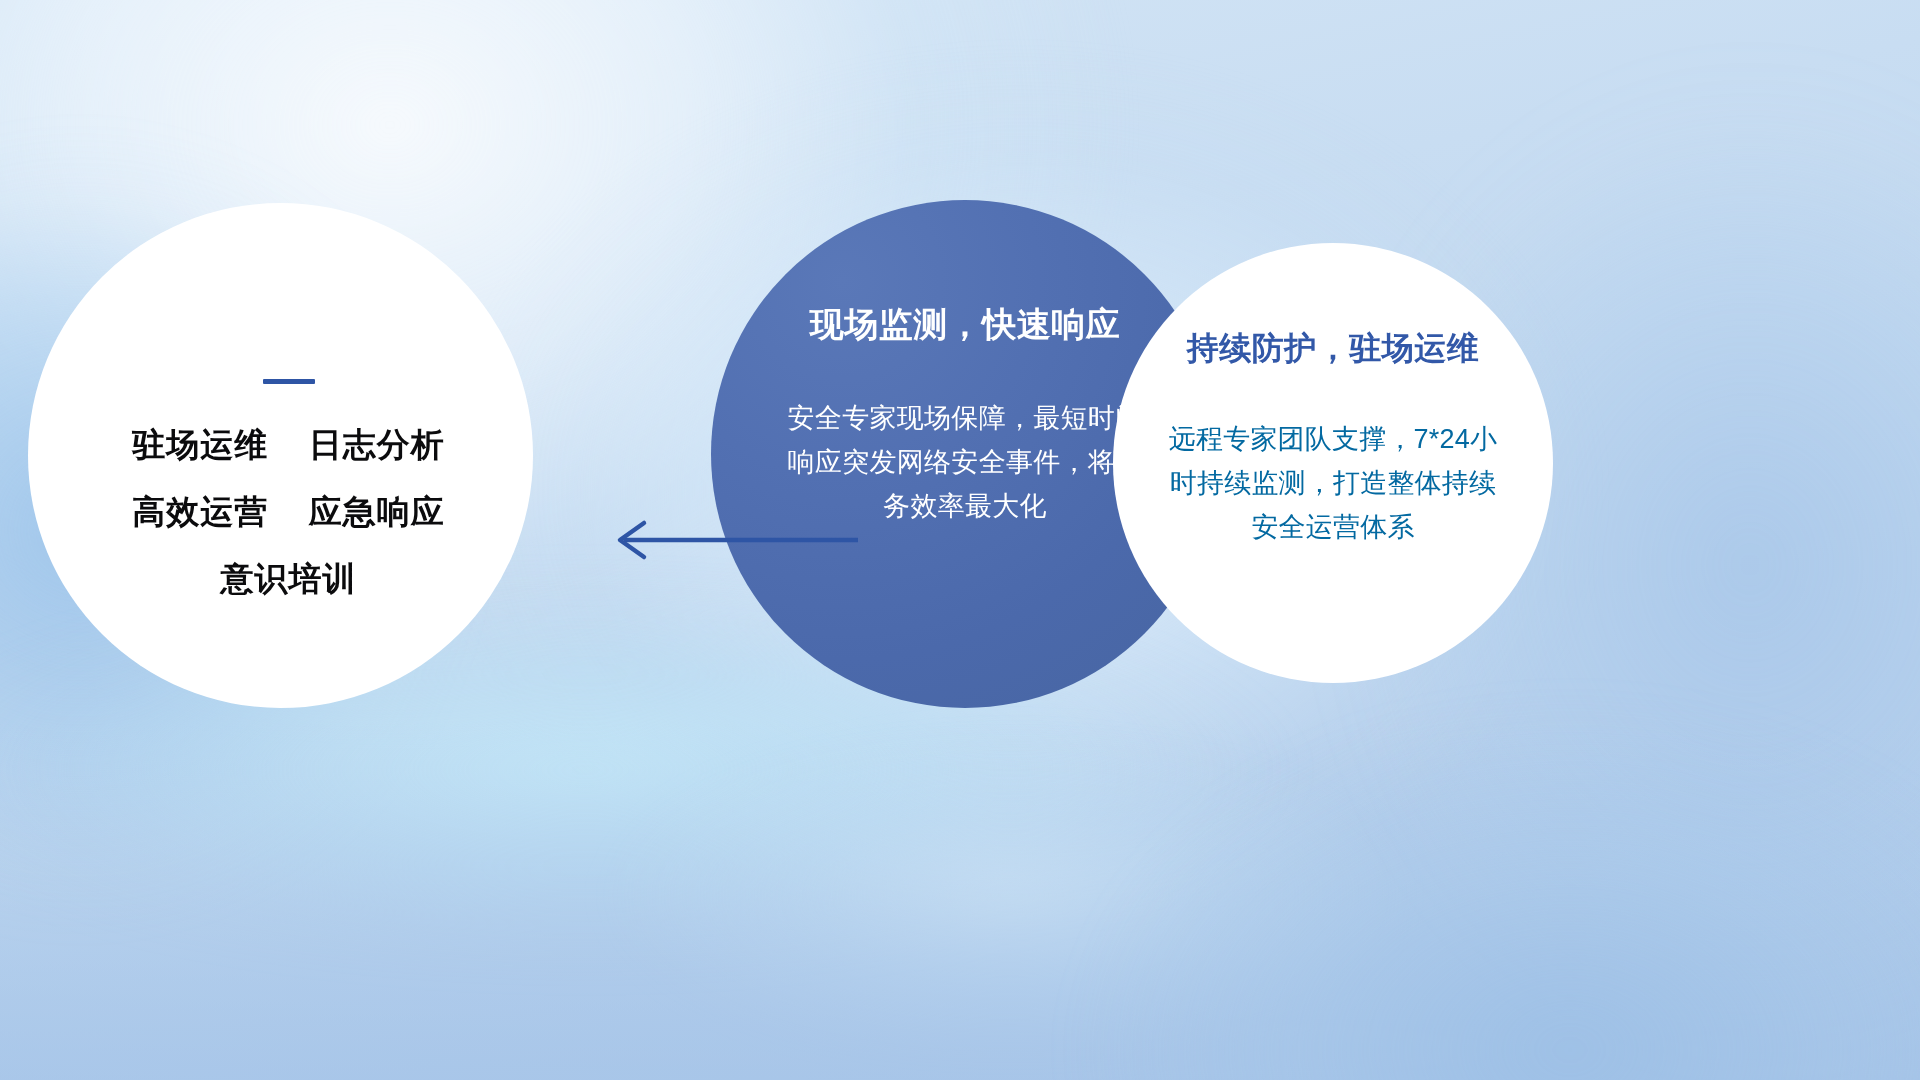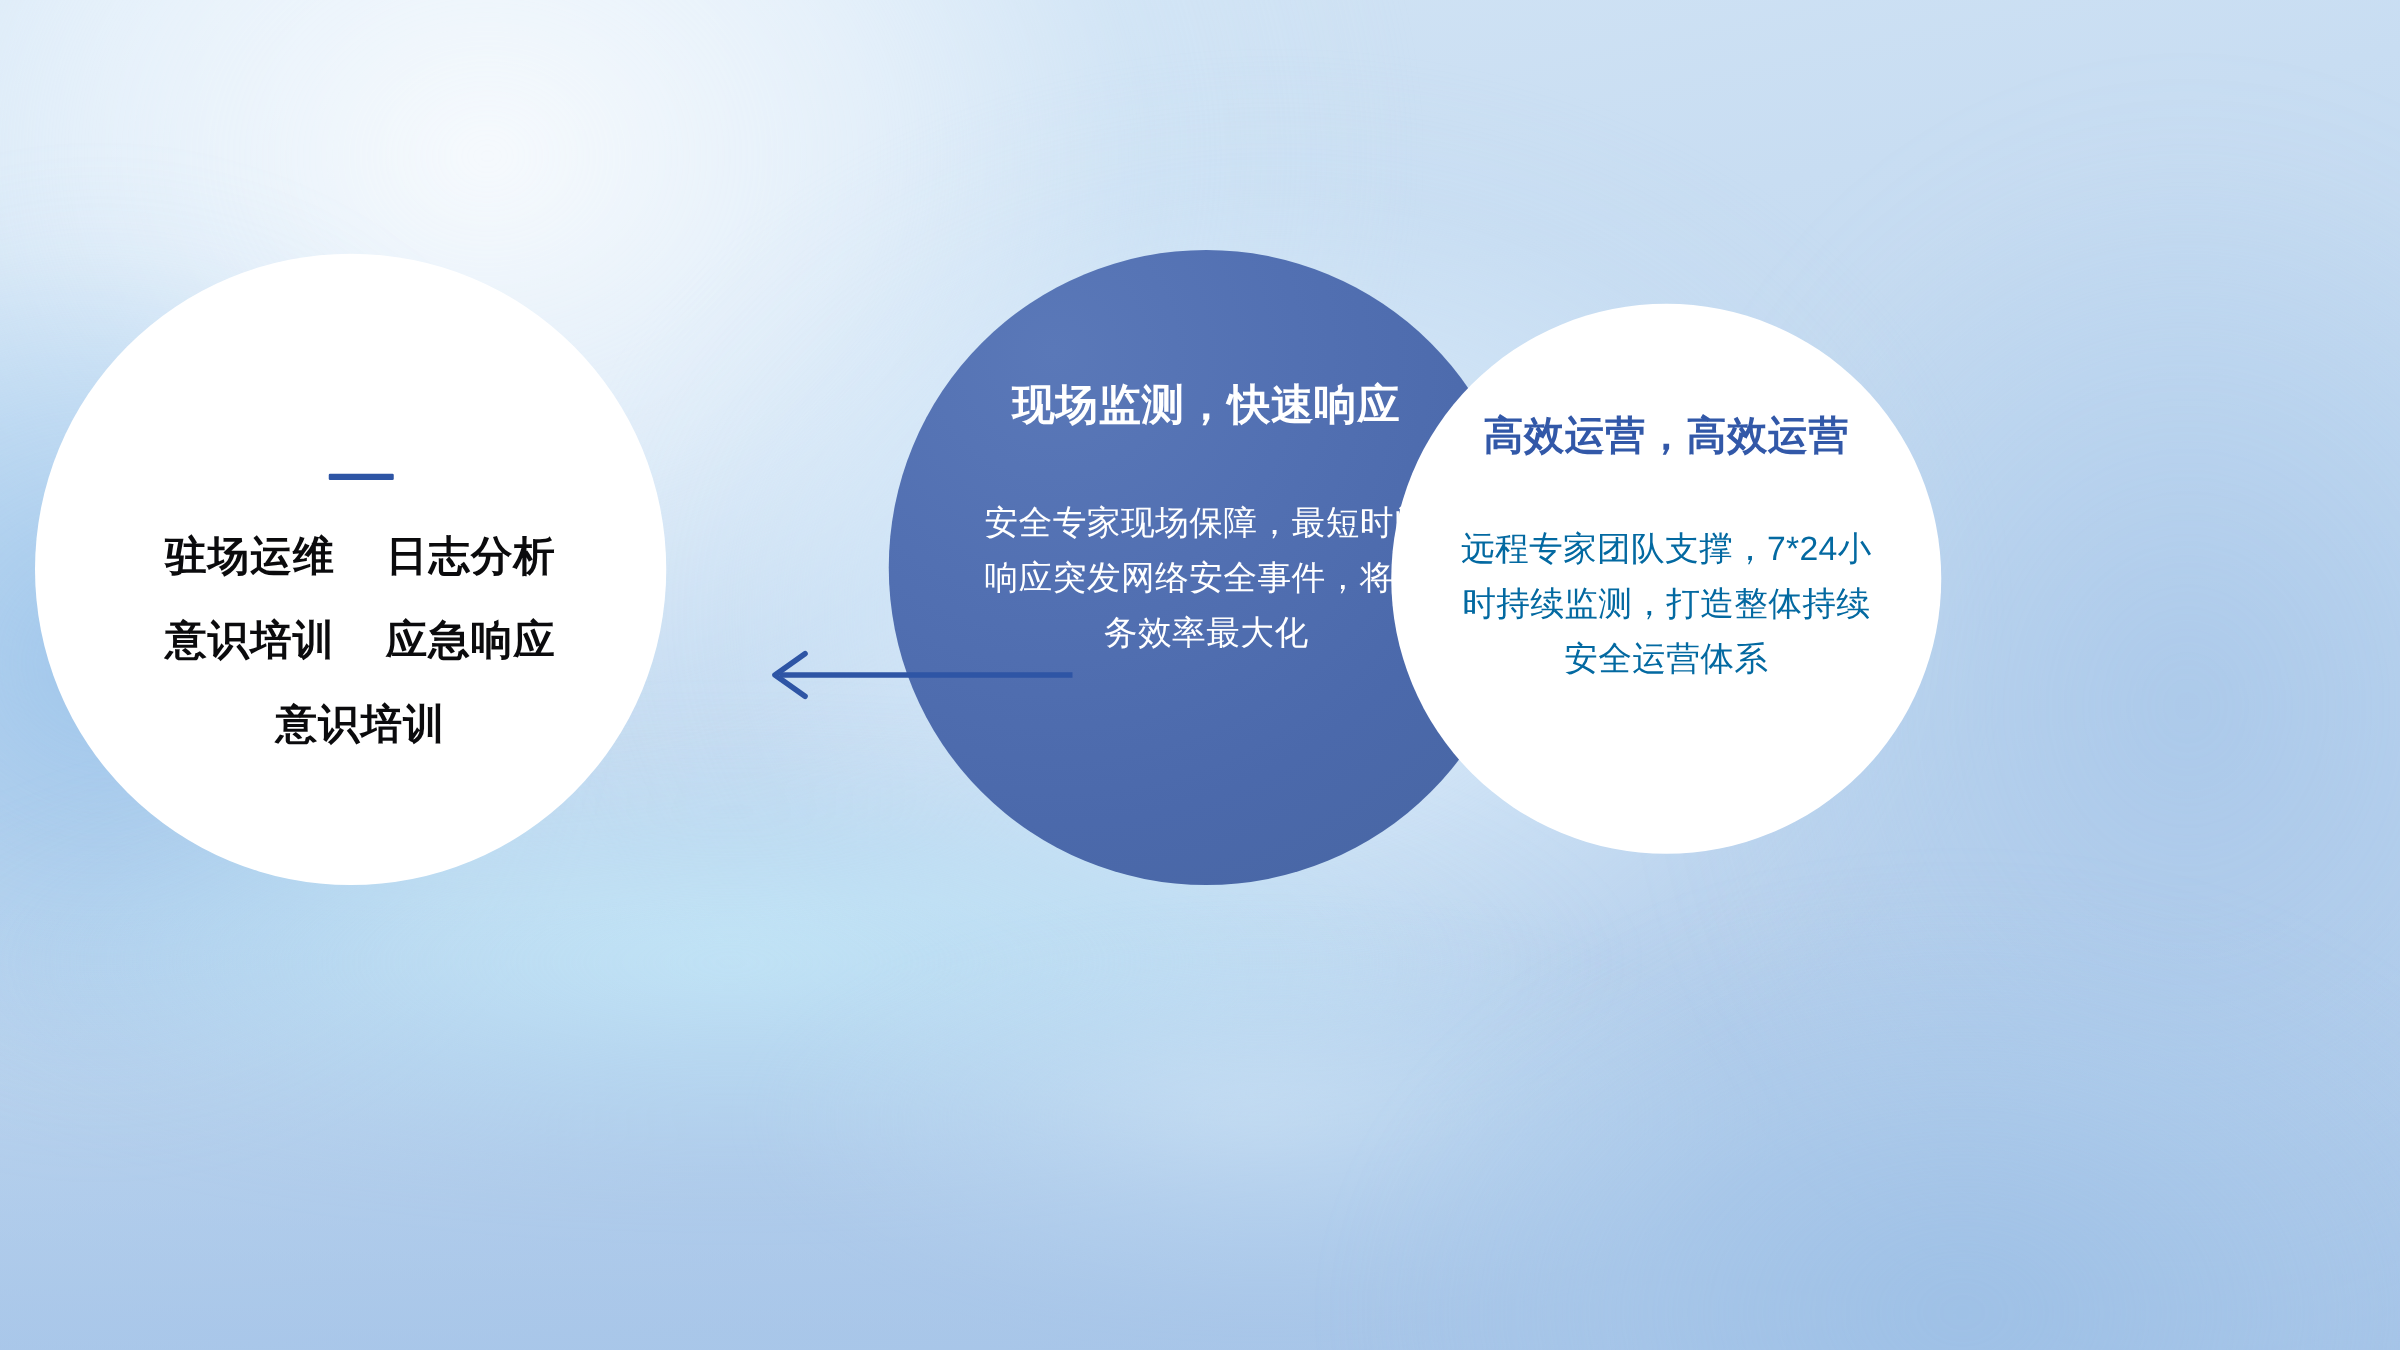--- a/index.html
+++ b/index.html
@@ -266,30 +266,30 @@
 
   <div class="circle" id="circle-mid">
     <div class="mid-inner">
       <div class="mid-title">现场监测，快速响应</div>
       <div class="mid-body">安全专家现场保障，最短时间响应突发网络安全事件，将服务效率最大化</div>
     </div>
   </div>
 
   <div class="circle circle-white" id="circle-right2" style="left:1113px; top:243px; width:440px; height:440px;">
     <div class="right-inner">
-      <div class="right-title">高效运营，高效运营</div>
+      <div class="right-title">持续防护，驻场运维</div>
       <div class="right-body">远程专家团队支撑，7*24小时持续监测，打造整体持续安全运营体系</div>
     </div>
   </div>
 
   <div class="circle circle-white" id="circle-left">
     <div class="left-inner">
       <div class="left-dash"></div>
       <div class="left-line">驻场运维    日志分析</div>
-      <div class="left-line">意识培训    应急响应</div>
+      <div class="left-line">高效运营    应急响应</div>
       <div class="left-line last">意识培训</div>
     </div>
   </div>
 
   <svg id="arrow" viewBox="0 0 260 52">
     <line x1="258" y1="26" x2="24" y2="26" stroke="#2e55a5" stroke-width="4.5" stroke-linecap="butt"></line>
     <polyline points="44,9 20,26 44,43" fill="none" stroke="#2e55a5" stroke-width="4.5" stroke-linecap="round" stroke-linejoin="round"></polyline>
   </svg>
 
 </div>

